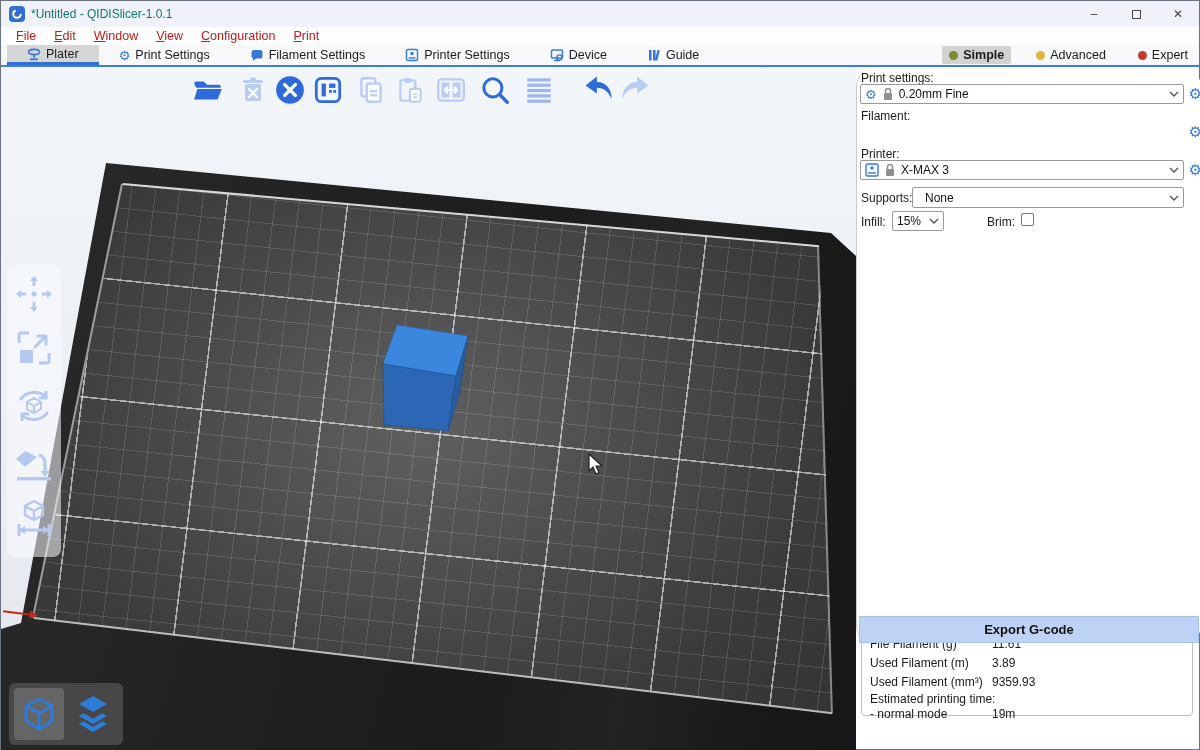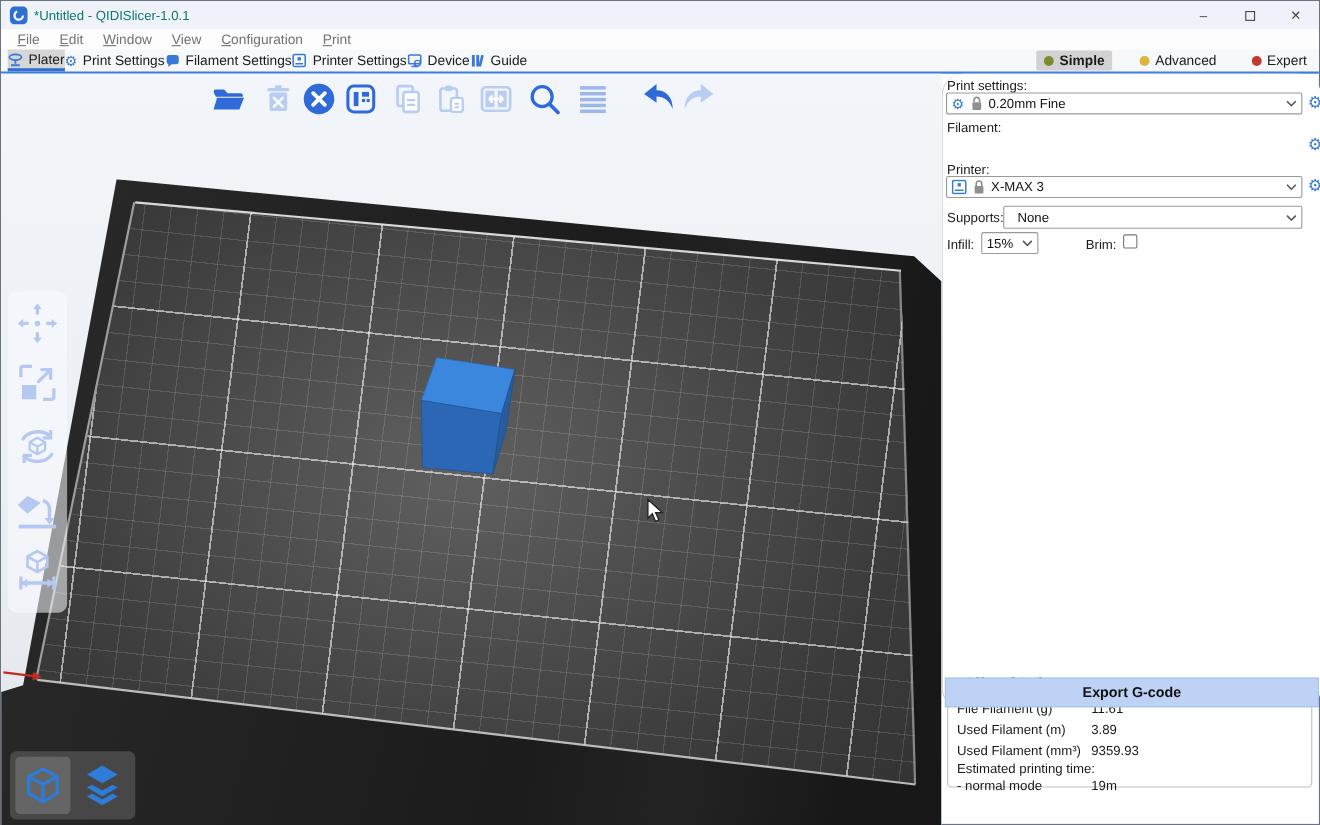--- a/index.html
+++ b/index.html
@@ -10,26 +10,26 @@
   
   .titlebar { position:absolute; left:0; top:0; width:100%; height:26px; background:#eff3f9; display:flex; align-items:center; }
   .app-logo { width:16px; height:16px; margin:0 6px 0 8px; border-radius:4px; background:#2f6fd1; display:flex; align-items:center; justify-content:center; }
   .title-text { font-size:12px; color:#0f766e; }
   .win-controls { position:absolute; right:0; top:0; height:26px; display:flex; }
   .win-btn { width:42px; height:26px; display:flex; align-items:center; justify-content:center; color:#444; font-size:12px; }
   .max-glyph { width:9px; height:9px; border:1px solid #444; }
 
   
   .menubar { position:absolute; left:0; top:26px; width:100%; height:18px; background:#fdfdfd; display:flex; align-items:center; padding-left:6px; }
-  .menu-item { display:inline-block; padding:0 9px; font-size:12.5px; color:#737373; }
+  .menu-item { display:inline-block; padding:0 9px; font-size:12.5px; color:#b91c1c; }
   .menu-item::first-letter { text-decoration:underline; }
 
   
   .tabbar { position:absolute; left:0; top:44px; width:100%; height:22px; background:#f7f8fa; border-bottom:2px solid #3e7ddb; display:flex; align-items:center; padding-left:6px; }
-  .tab { display:flex; align-items:center; gap:5px; padding:2px 0; height:20px; font-size:12.5px; color:#1a1a1a;text-align:right; }
+  .tab { display:flex; align-items:center; gap:5px; padding:2px 20px; height:20px; font-size:12.5px; color:#1a1a1a;text-align:right; }
   .tab.active { background:#d6d6d6; border-bottom:3px solid #2f6fd1; font-weight:normal; }
   .tab svg { display:block; }
   .modes { position:absolute; right:4px; top:1px; display:flex; align-items:center; gap:18px; }
   .mode { display:flex; align-items:center; gap:5px; padding:2px 7px; font-size:12.5px; }
   .mode.active { background:#d2d2d2; border-radius:2px; font-weight:bold; }
   .dot { width:9px; height:9px; border-radius:50%; }
 
   
   .viewport { position:absolute; left:0; top:66px; width:855px; height:684px; overflow:hidden;
               background:linear-gradient(180deg,#f2f5fa 0%,#ebeef3 55%,#e2e6ec 100%); }

